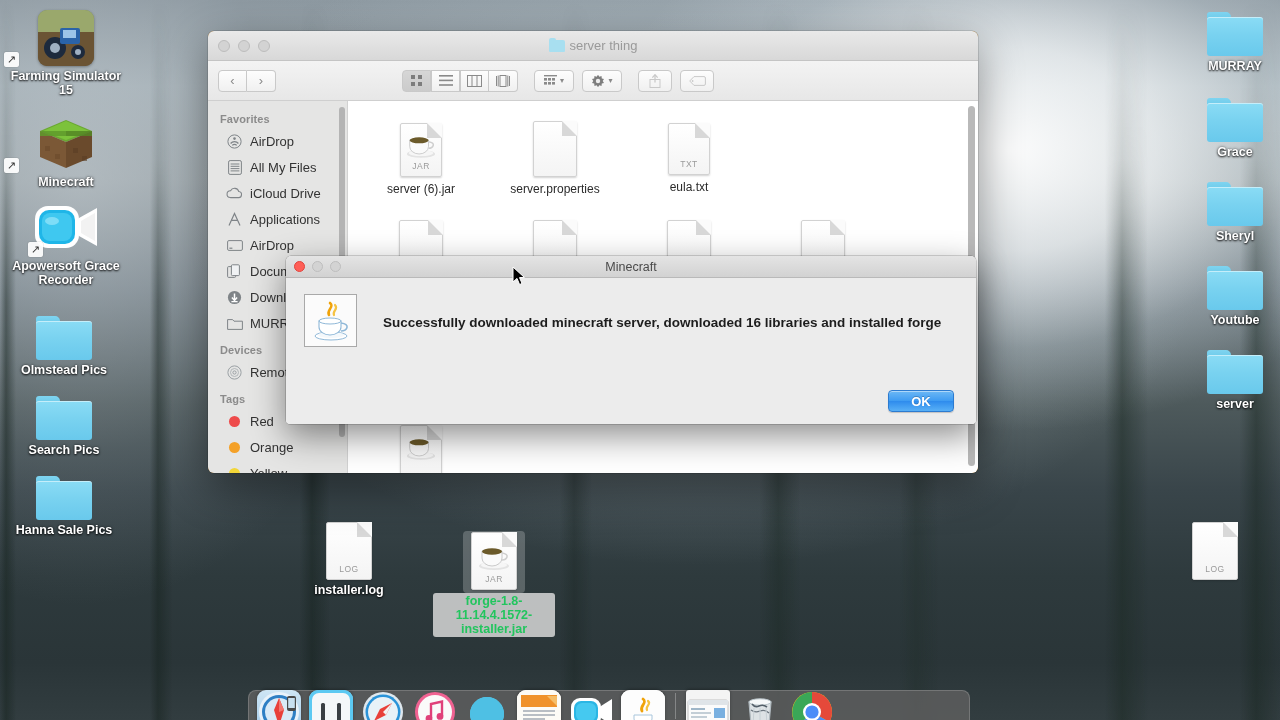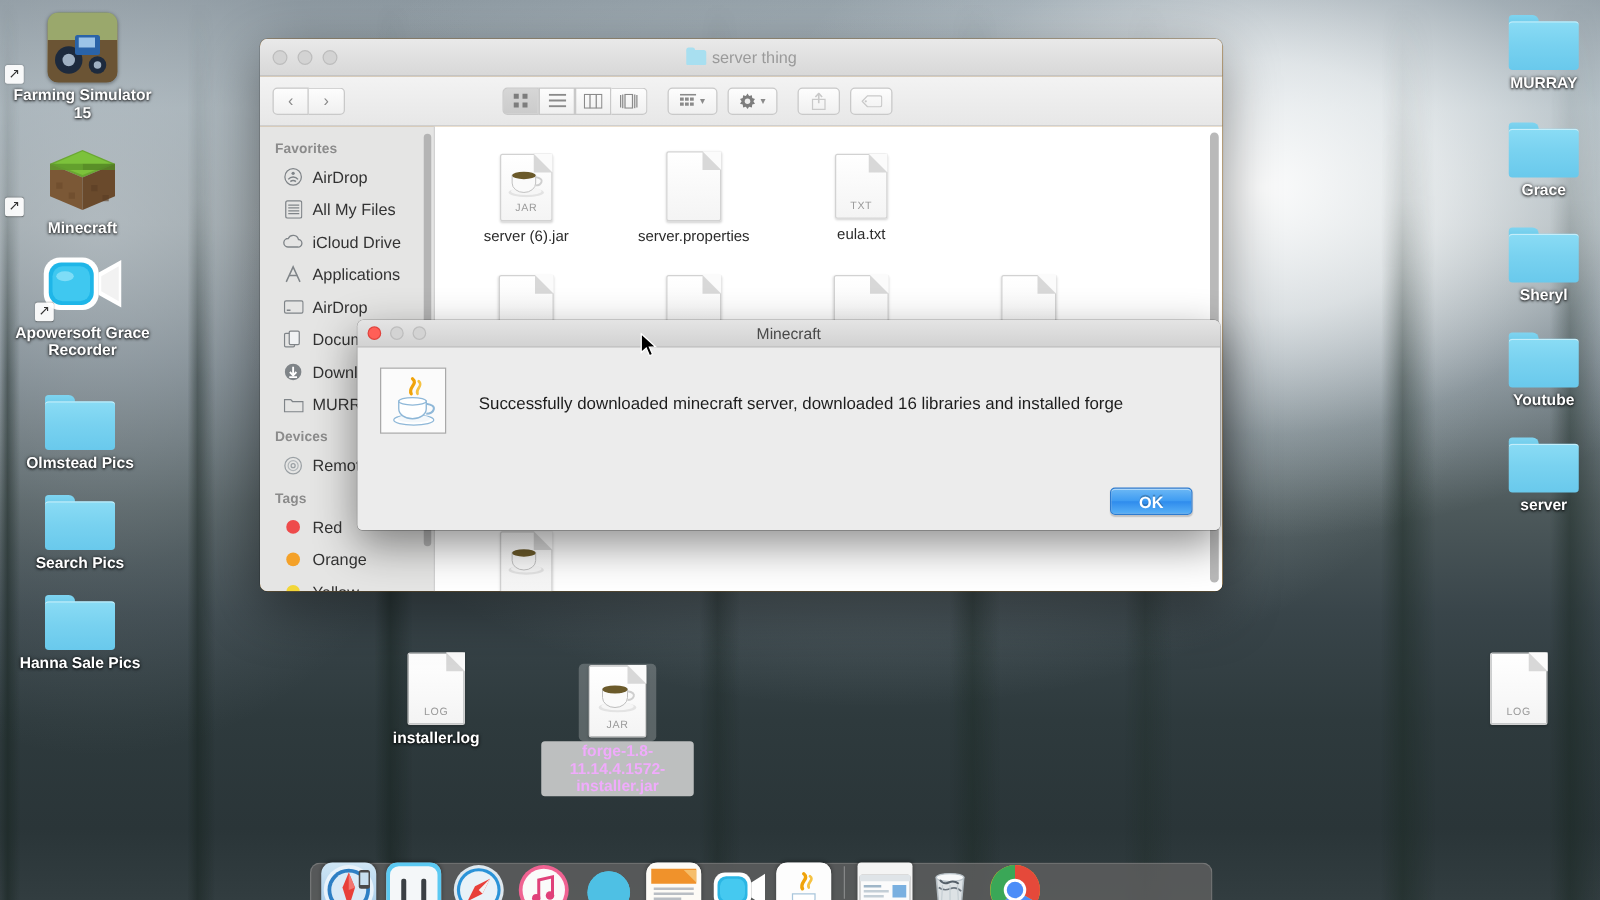--- a/index.html
+++ b/index.html
@@ -84,21 +84,21 @@
     left: 50%;
     bottom: -3px;
     transform: translateX(-50%);
     width: 62px;
     height: 62px;
     background: rgba(255,255,255,0.22);
     border-radius: 4px;
   }
   .desk-icon.selected .label {
     background: rgba(215,215,215,0.85);
-    color: #f0abfc;
+    color: #22c55e;
     text-shadow: none;
     border-radius: 3px;
     padding: 1px 3px;
     display: inline-block;
   }
 
   
   .folder {
     width: 56px; height: 44px;
     position: relative;
@@ -372,20 +372,21 @@
     border: 1px solid #a9a9a9;
     display: flex; align-items: center; justify-content: center;
     flex: 0 0 auto;
     margin-top: 2px;
   }
   #dlg-msg {
     font-size: 13.5px;
     color: #1d1d1d;
     line-height: 18px;
     padding-top: 22px;
+    font-weight: bold;
   }
   #dlg-buttons { display: flex; justify-content: flex-end; padding-right: 4px; }
   #ok-button {
     width: 66px; height: 22px;
     background: linear-gradient(to bottom,#6cb8f5 0%, #3f9cf2 48%, #2f8ced 52%, #58b0f6 100%);
     border: 1px solid #2c7bd0;
     border-radius: 4px;
     color: #fff;
     font-size: 13px;
     font-weight: bold;

